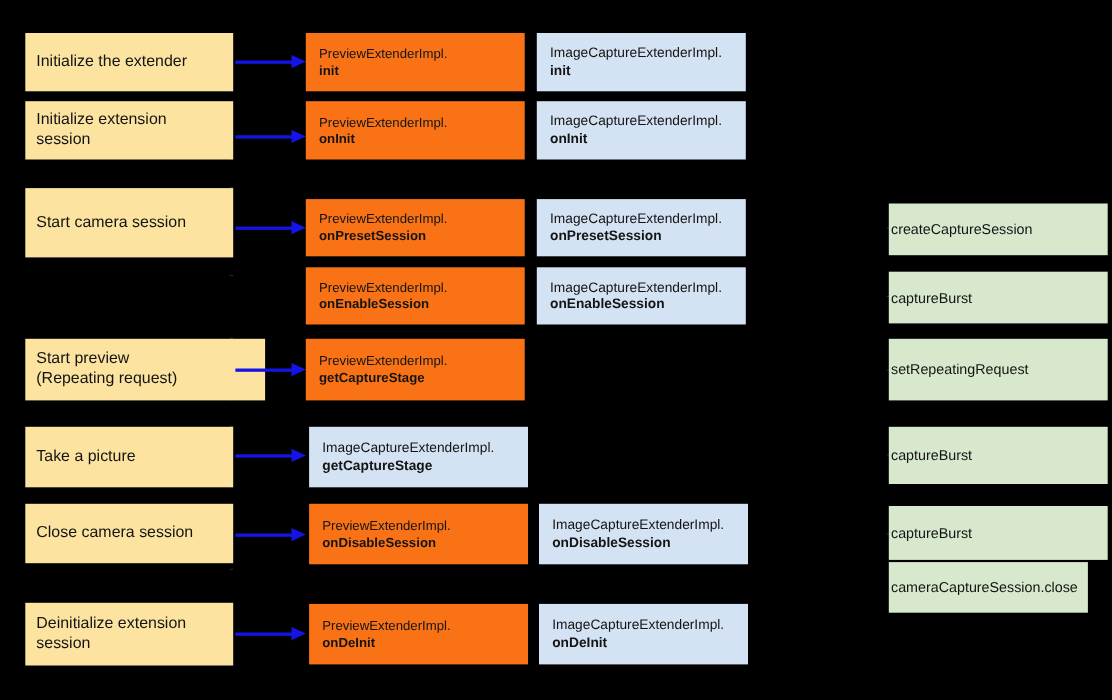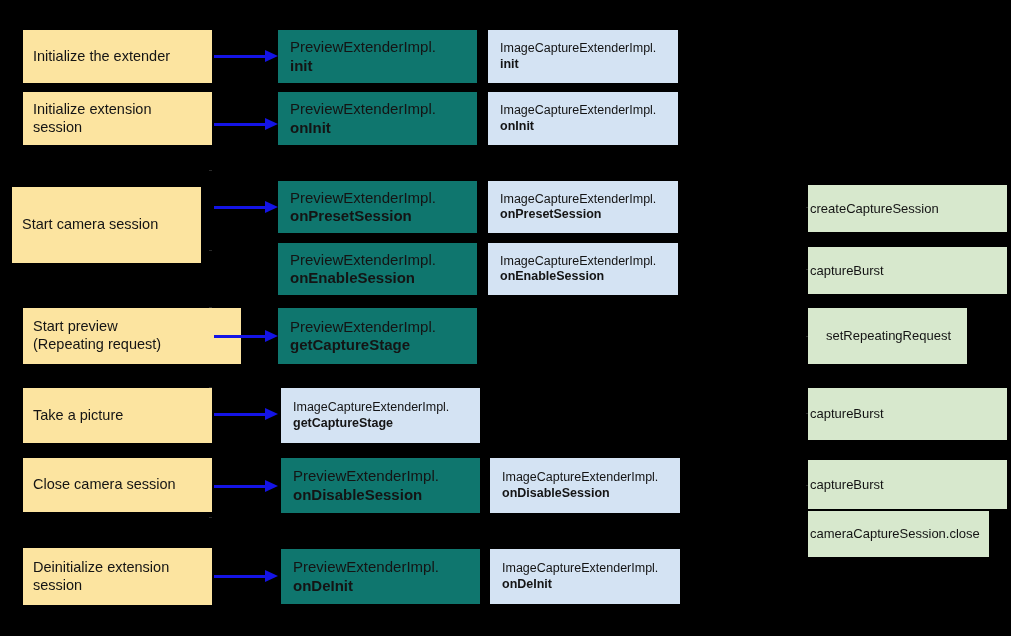--- a/index.html
+++ b/index.html
@@ -24,23 +24,23 @@
     justify-content: center;
     color: #141414;
     line-height: 1.22;
   }
   .box-action {
     background: #FCE4A0;
     padding-left: 10px;
     font-size: 14.5px;
   }
   .box-preview {
-    background: #0f766e;
+    background: #f97316;
     padding-left: 12px;
-    font-size: 15px;
+    font-size: 12px;
   }
   .box-capture {
     background: #D4E3F3;
     padding-left: 12px;
     font-size: 12.5px;
   }
   .box-camera2 {
     background: #D7E8CD;
     padding-left: 2px;
     font-size: 13px;
@@ -104,21 +104,21 @@
     <div class="tick" style="left: 806px; top: 336px;"></div>
     <div class="tick" style="left: 806px; top: 413px;"></div>
     <div class="tick" style="left: 806px; top: 485px;"></div>
     <div class="box box-action" style="left: 23px; top: 30px; width: 189px; height: 53px;">
       <span class="lbl">Initialize the extender</span>
     </div>
     <div class="box box-action" style="left: 23px; top: 92px; width: 189px; height: 53px;">
       <span class="lbl">Initialize extension
 session</span>
     </div>
-    <div class="box box-action" style="left: 12px; top: 171px; width: 189px; height: 76px; margin-top: 16px;">
+    <div class="box box-action" style="left: 23px; top: 171px; width: 189px; height: 63px;">
       <span class="lbl">Start camera session</span>
     </div>
     <div class="box box-action" style="left: 23px; top: 308px; width: 218px; height: 56px;">
       <span class="lbl">Start preview
 (Repeating request)</span>
     </div>
     <div class="box box-action" style="left: 23px; top: 388px; width: 189px; height: 55px;">
       <span class="lbl">Take a picture</span>
     </div>
     <div class="box box-action" style="left: 23px; top: 458px; width: 189px; height: 54px;">
@@ -211,21 +211,21 @@
     <div class="box box-capture" style="left: 490px; top: 549px; width: 190px; height: 55px;">
       <span class="cls">ImageCaptureExtenderImpl.</span>
       <span class="mth">onDeInit</span>
     </div>
     <div class="box box-camera2" style="left: 808px; top: 185px; width: 199px; height: 47px;">
       <span class="lbl">createCaptureSession</span>
     </div>
     <div class="box box-camera2" style="left: 808px; top: 247px; width: 199px; height: 47px;">
       <span class="lbl">captureBurst</span>
     </div>
-    <div class="box box-camera2" style="left: 808px; top: 308px; width: 159px; height: 56px; align-items: center;">
+    <div class="box box-camera2" style="left: 808px; top: 308px; width: 199px; height: 56px;">
       <span class="lbl">setRepeatingRequest</span>
     </div>
     <div class="box box-camera2" style="left: 808px; top: 388px; width: 199px; height: 52px;">
       <span class="lbl">captureBurst</span>
     </div>
     <div class="box box-camera2" style="left: 808px; top: 460px; width: 199px; height: 49px;">
       <span class="lbl">captureBurst</span>
     </div>
     <div class="box box-camera2" style="left: 808px; top: 511px; width: 181px; height: 46px;">
       <span class="lbl">cameraCaptureSession.close</span>

